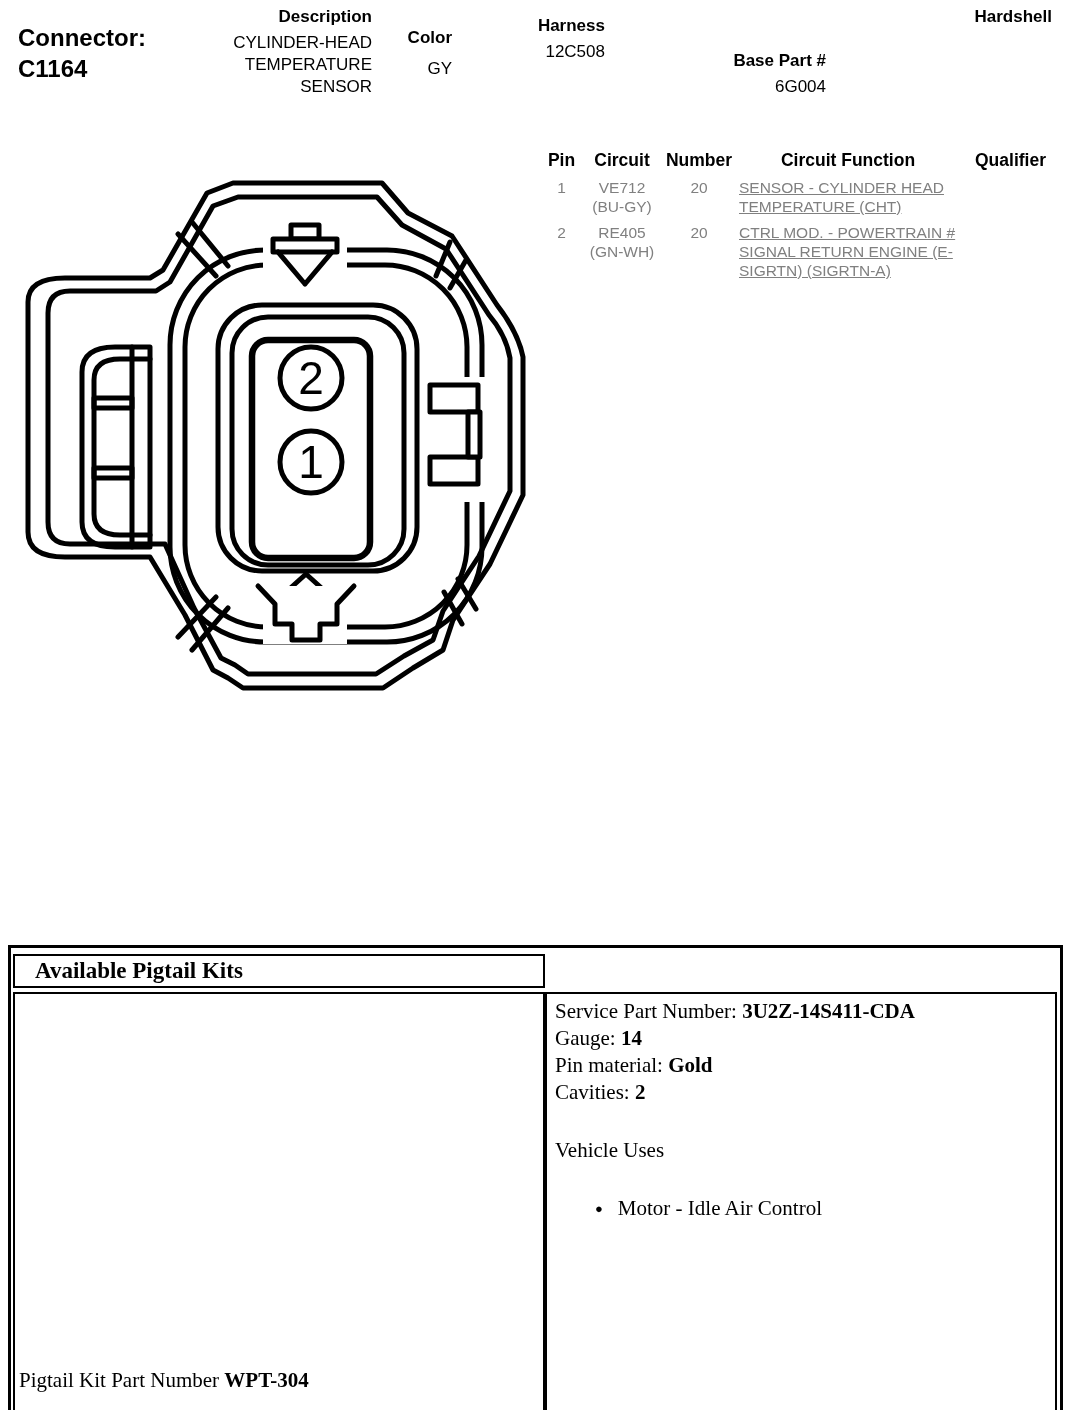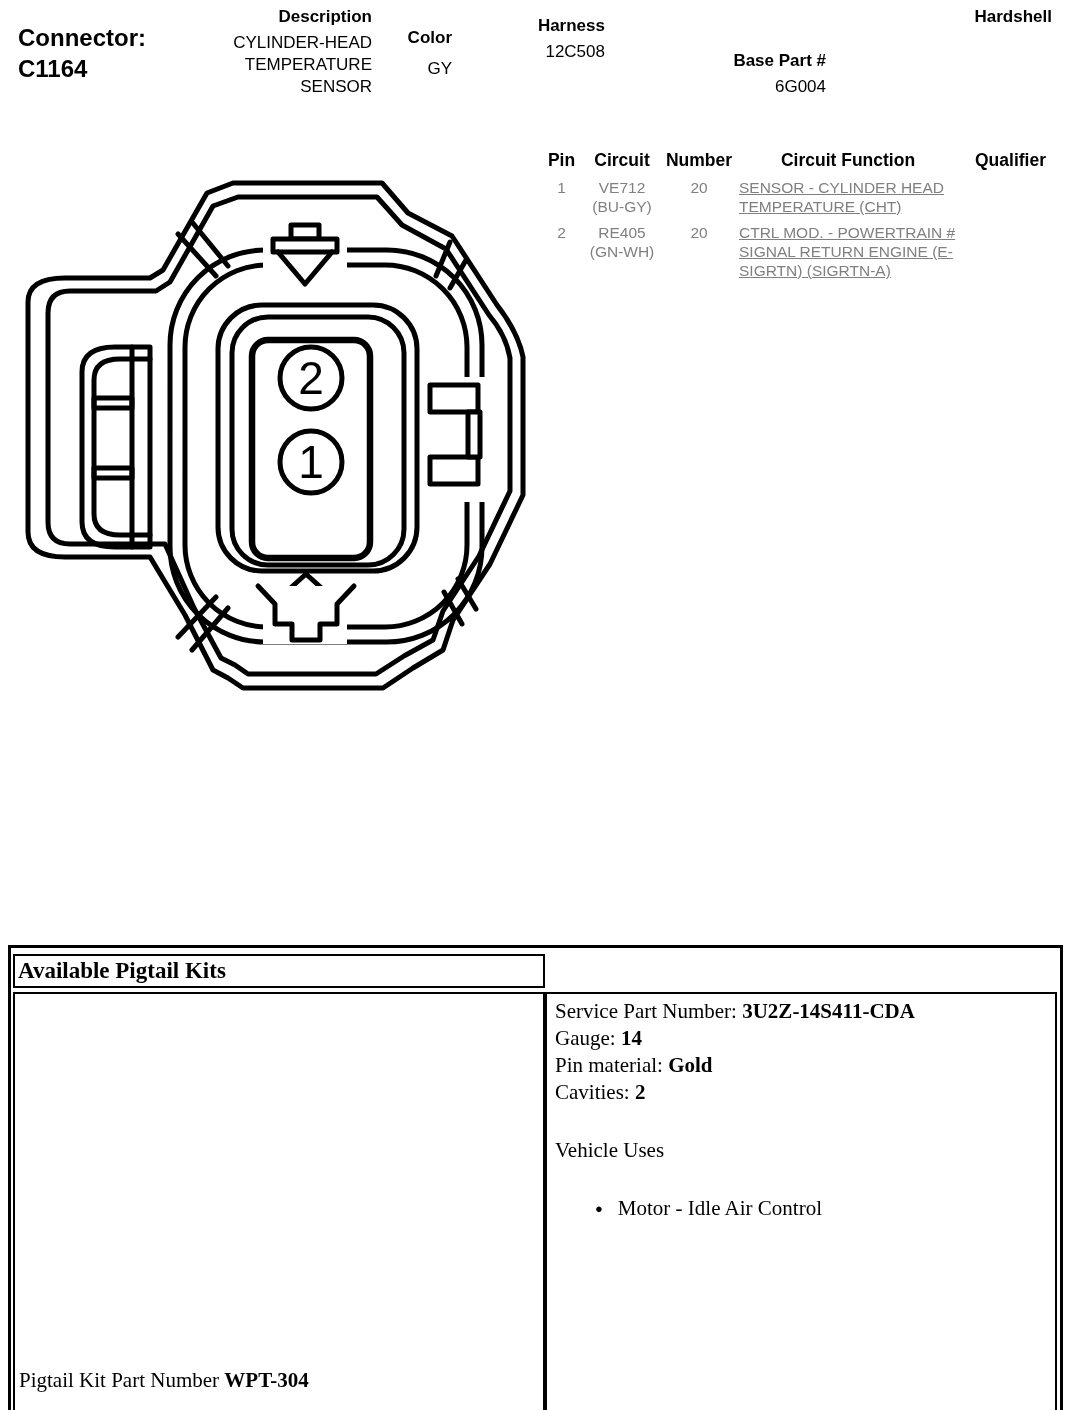--- a/index.html
+++ b/index.html
@@ -34,21 +34,21 @@
   .diagram{position:absolute;left:20px;top:172px;}
 
   
   .pigtail{
     position:absolute;left:8px;top:945px;width:1055px;height:480px;
     border:3px solid #000;box-sizing:border-box;
     font-family:"Liberation Serif",serif;
   }
   .pk-title{
     margin:6px 0 0 2px;width:532px;height:34px;border:2px solid #000;box-sizing:border-box;
-    font-weight:bold;font-size:23px;line-height:29px;padding-left:3px;white-space:nowrap;
+    font-weight:bold;font-size:23px;line-height:29px;padding-left:20px;white-space:nowrap;
   }
   .pk-row{display:flex;margin:4px 0 0 2px;height:440px;}
   .pk-left{width:532px;border:2px solid #000;box-sizing:border-box;position:relative;}
   .pk-right{width:512px;border:2px solid #000;box-sizing:border-box;padding:4px 0 0 8px;font-size:21px;}
   .kv{line-height:27px;white-space:nowrap;}
   .kv b{font-weight:bold;}
   .vu-title{margin-top:31px;line-height:27px;}
   .vu-item{margin-top:25px;padding-left:40px;line-height:39px;}
   .bullet{font-size:13px;vertical-align:2px;margin-right:15px;}
   .pk-kit{position:absolute;left:4px;top:374px;font-size:21px;white-space:nowrap;}

